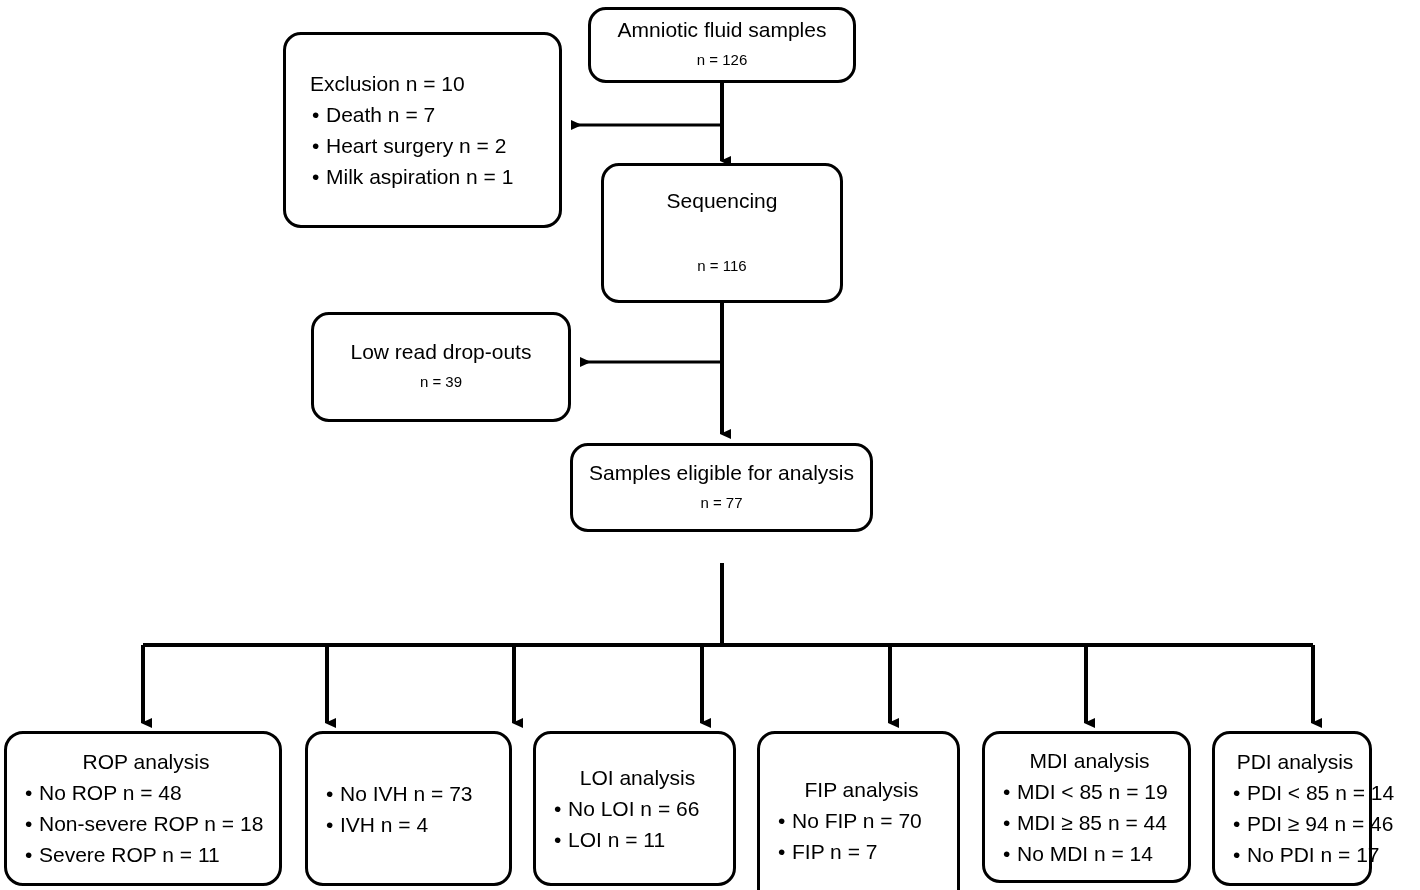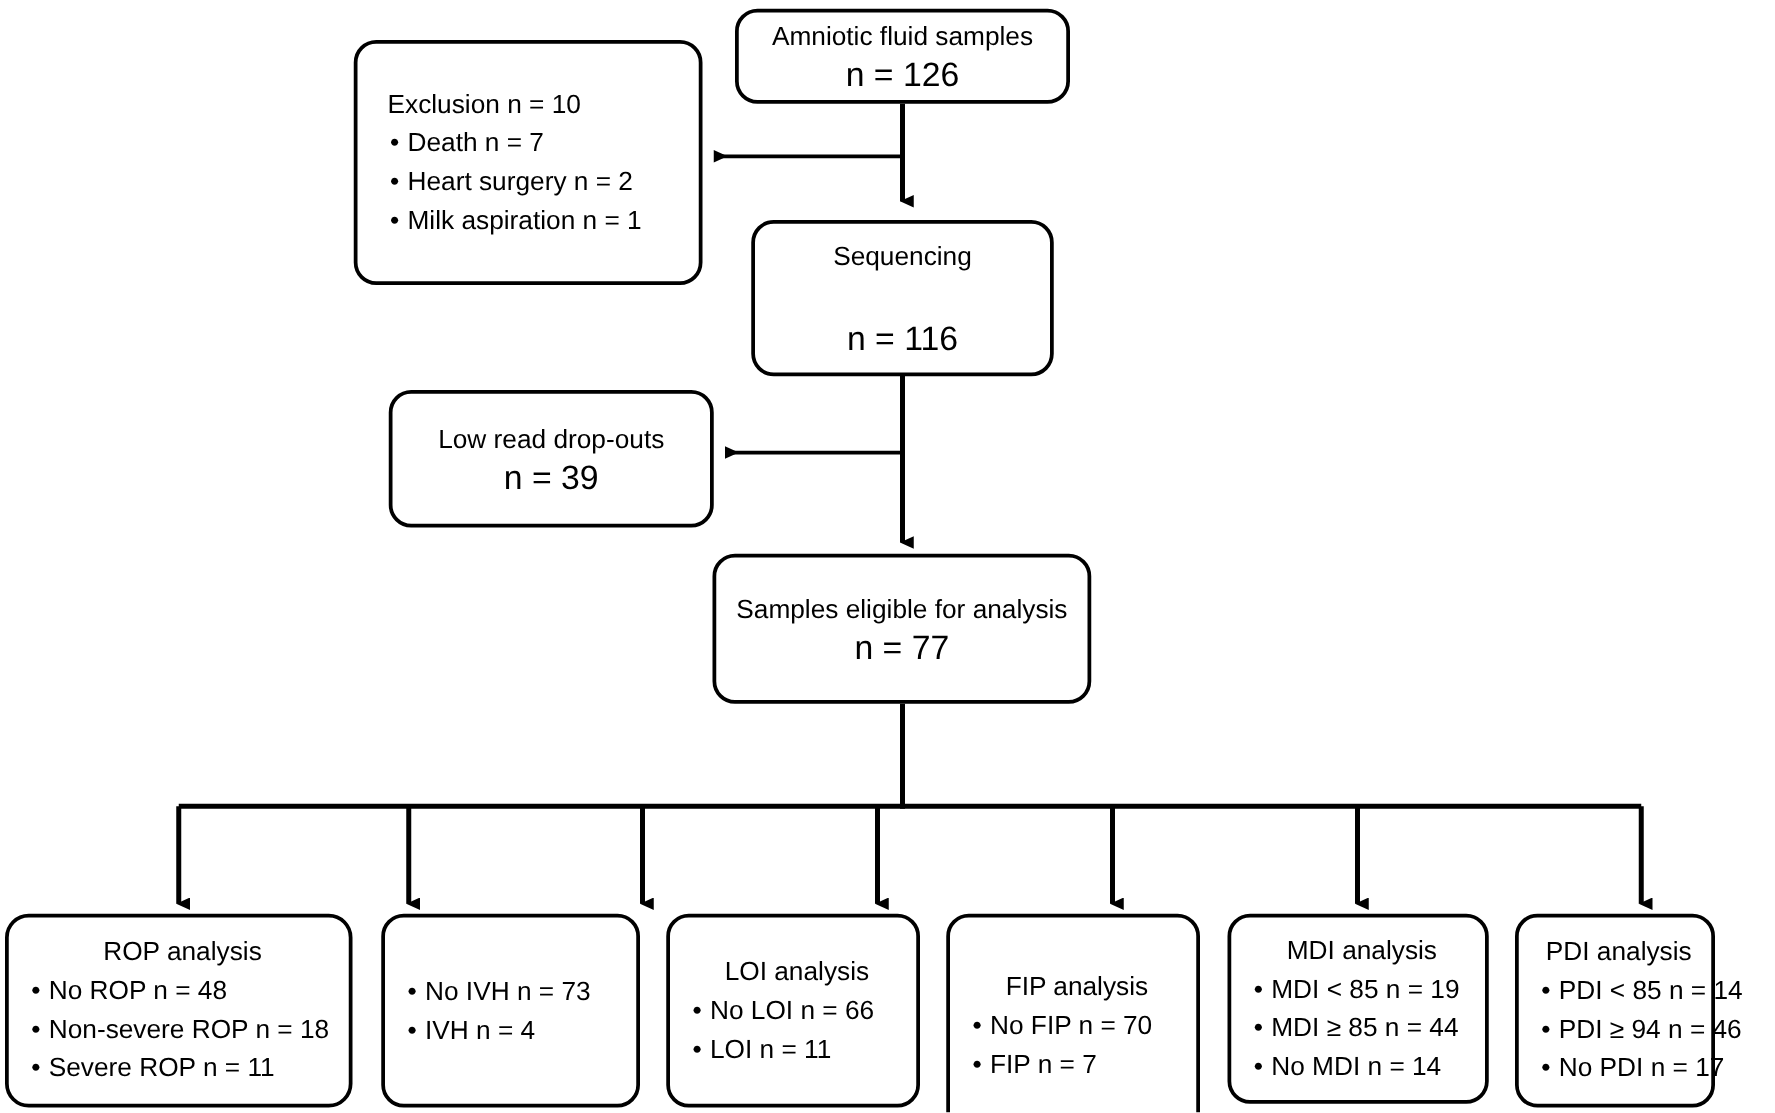--- a/index.html
+++ b/index.html
@@ -50,21 +50,21 @@
     line-height: 30px;
     font-weight: 400;
     white-space: nowrap;
   }
   .node.listbox .title {
     text-align: center;
     display: block;
     width: 100%;
   }
   .sub {
-    font-size: 27px;
+    font-size: 15px;
     line-height: 30px;
     white-space: nowrap;
   }
   ul.bullets {
     list-style: none;
     margin: 0;
     padding: 0;
   }
   ul.bullets li {
     font-size: 21px;
@@ -131,31 +131,31 @@
 
   <div class="node listbox pad-left" style="left:283px; top:32px; width:279px; height:196px;">
     <div class="title" style="text-align:left;">Exclusion n = 10</div>
     <ul class="bullets">
       <li>Death n = 7</li>
       <li>Heart surgery n = 2</li>
       <li>Milk aspiration n = 1</li>
     </ul>
   </div>
 
-  <div class="node center" style="left:601px; top:176px; width:242px; height:125px;gap:35px;">
+  <div class="node center" style="left:601px; top:163px; width:242px; height:140px;gap:35px;">
     <div class="title">Sequencing</div>
     <div class="sub">n = 116</div>
   </div>
 
   <div class="node center" style="left:311px; top:312px; width:260px; height:110px;">
     <div class="title">Low read drop-outs</div>
     <div class="sub">n = 39</div>
   </div>
 
-  <div class="node center" style="left:570px; top:443px; width:303px; height:120px;">
+  <div class="node center" style="left:570px; top:443px; width:303px; height:89px;">
     <div class="title">Samples eligible for analysis</div>
     <div class="sub">n = 77</div>
   </div>
 
   <div class="node listbox bottom-pad" style="left:4px; top:731px; width:278px; height:155px;border-radius:19px;">
     <div class="title">ROP analysis</div>
     <ul class="bullets">
       <li>No ROP n = 48</li>
       <li>Non-severe ROP n = 18</li>
       <li>Severe ROP n = 11</li>

